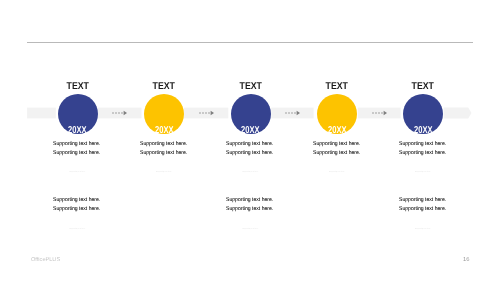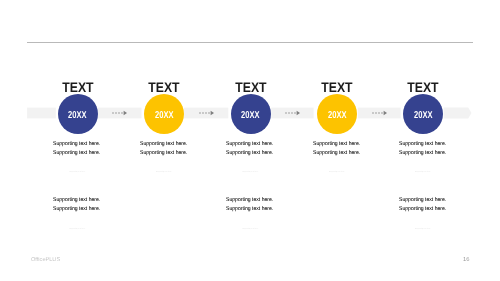--- a/index.html
+++ b/index.html
@@ -10,32 +10,32 @@
   #slide{position:relative;width:500px;height:281px;background:#fff;}
 
   
   .rule{position:absolute;left:27px;top:42px;width:446px;height:1px;background:#b9b9b9;}
 
   
   .track{position:absolute;left:0;top:0;width:500px;height:281px;}
 
   
   .node{position:absolute;width:40px;height:40px;top:94px;border-radius:50%;
-        display:flex;align-items:center;justify-content:center;}
+        display:flex;align-items:flex-end;justify-content:center;}
   .node .year{color:#fff;font-weight:bold;font-size:10px;line-height:1;display:block;
               transform:scaleX(.755) translateY(1.9px);}
   .node.c1{left:57.5px;background:#35428f;}
   .node.c2{left:144px;  background:#fdc300;}
   .node.c3{left:230.5px;background:#35428f;}
   .node.c4{left:317px;  background:#fdc300;}
   .node.c5{left:403px;  background:#35428f;}
 
   
   .ttl{position:absolute;top:82px;width:80px;text-align:center;
-       font-weight:bold;font-size:14px;line-height:10px;color:#1c1c1c;}
+       font-weight:bold;font-size:10px;line-height:10px;color:#1c1c1c;}
   .ttl .lab{display:inline-block;transform:scaleX(.875);}
   .ttl.c1{left:37.5px;} .ttl.c2{left:124px;} .ttl.c3{left:210.5px;}
   .ttl.c4{left:297px;}  .ttl.c5{left:383px;}
 
   
   .body{position:absolute;width:120px;font-size:5.4px;line-height:8.8px;color:#141414;text-shadow:0 0 .12px rgba(20,20,20,.35);}
   .body .ln{transform:scaleX(.945);transform-origin:left center;}
   .body.r1{top:139.8px;} .body.r2{top:195.8px;}
   .body.c1{left:53px;}  .body.c2{left:139.5px;} .body.c3{left:226px;}
   .body.c4{left:312.5px;} .body.c5{left:398.5px;}

